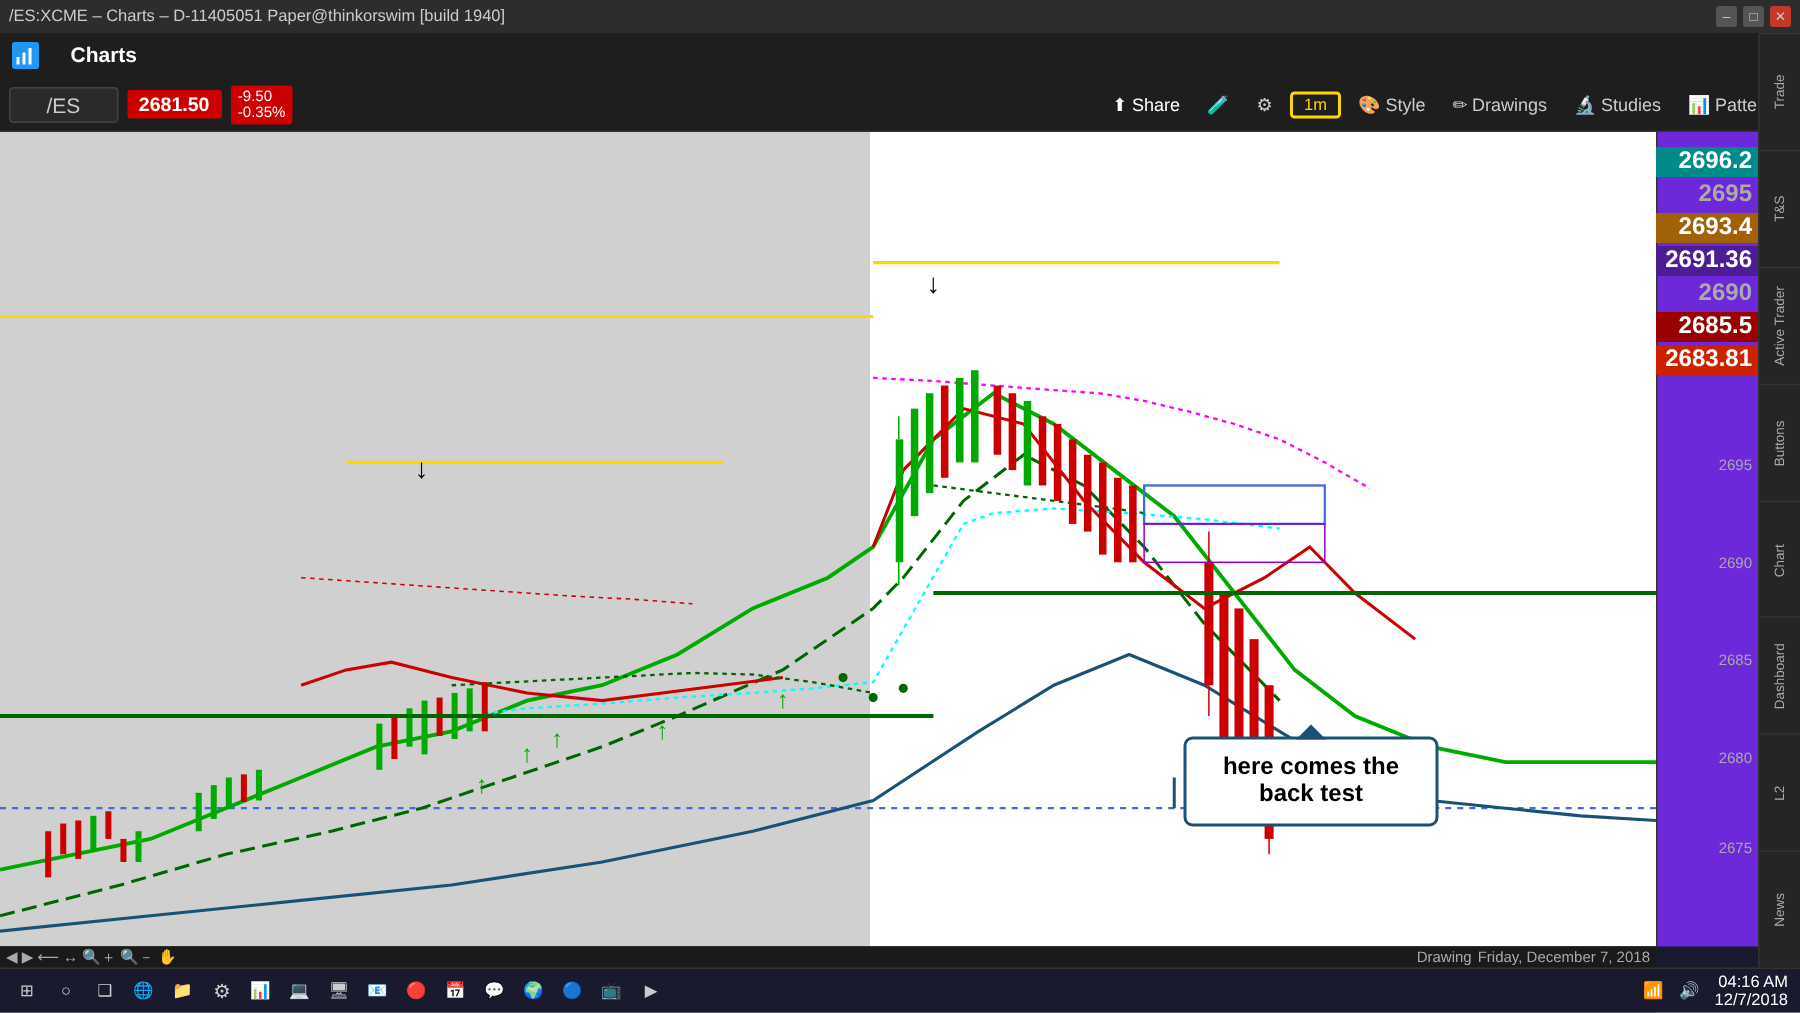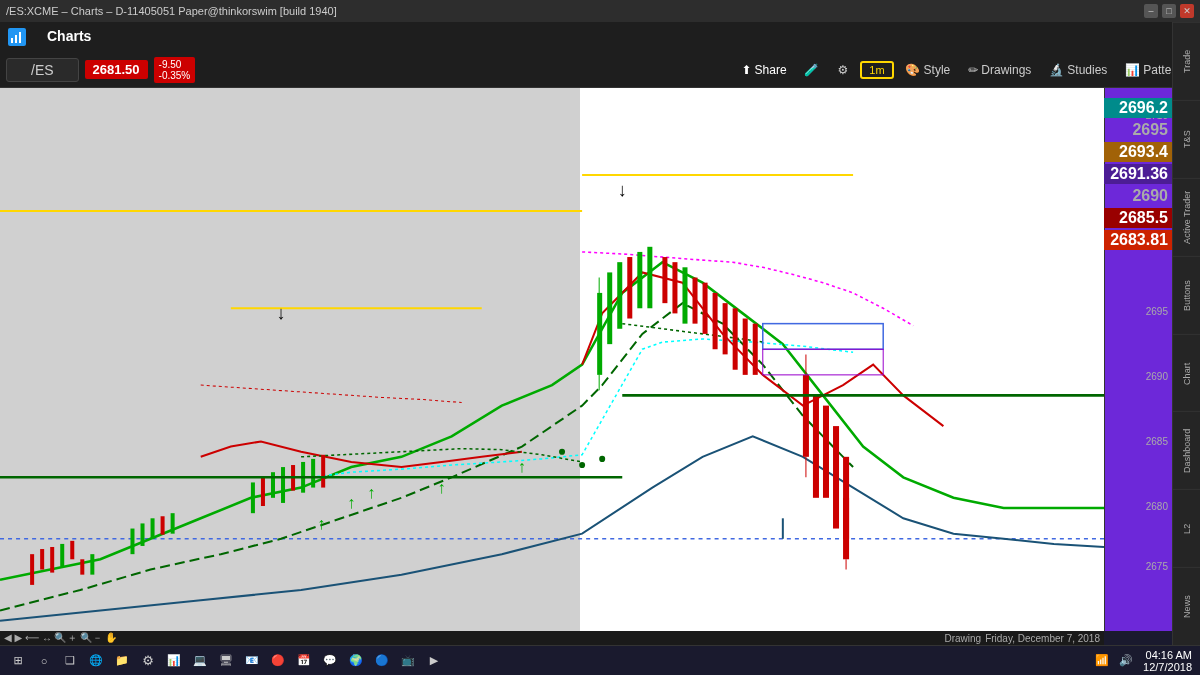--- a/index.html
+++ b/index.html
@@ -355,20 +355,23 @@
     <rect x="760" y="230" width="120" height="25" fill="none" stroke="#4169E1" stroke-width="1.5"></rect>
     <rect x="760" y="255" width="120" height="25" fill="none" stroke="#9900cc" stroke-width="1"></rect>
 
     <circle cx="560" cy="355" r="3" fill="#006600"></circle>
     <circle cx="580" cy="368" r="3" fill="#006600"></circle>
     <circle cx="600" cy="362" r="3" fill="#006600"></circle>
 
     <line x1="780" y1="440" x2="780" y2="420" stroke="#1a5276" stroke-width="2"></line>
   </svg>
 
+  <div id="callout">
+    <span>here comes the back test</span>
+  </div>
 </div>
 
 <div id="x-axis">
     <div class="x-tick" style="left: 3%;">8:00</div>
     <div class="x-tick" style="left: 11%;">8:15</div>
     <div class="x-tick" style="left: 20%;">8:30</div>
     <div class="x-tick" style="left: 29%;">8:45</div>
     <div class="x-tick" style="left: 37%;">9:00</div>
     <div class="x-tick" style="left: 46%;">9:15</div>
     <div class="x-tick" style="left: 54%;">9:30</div>

